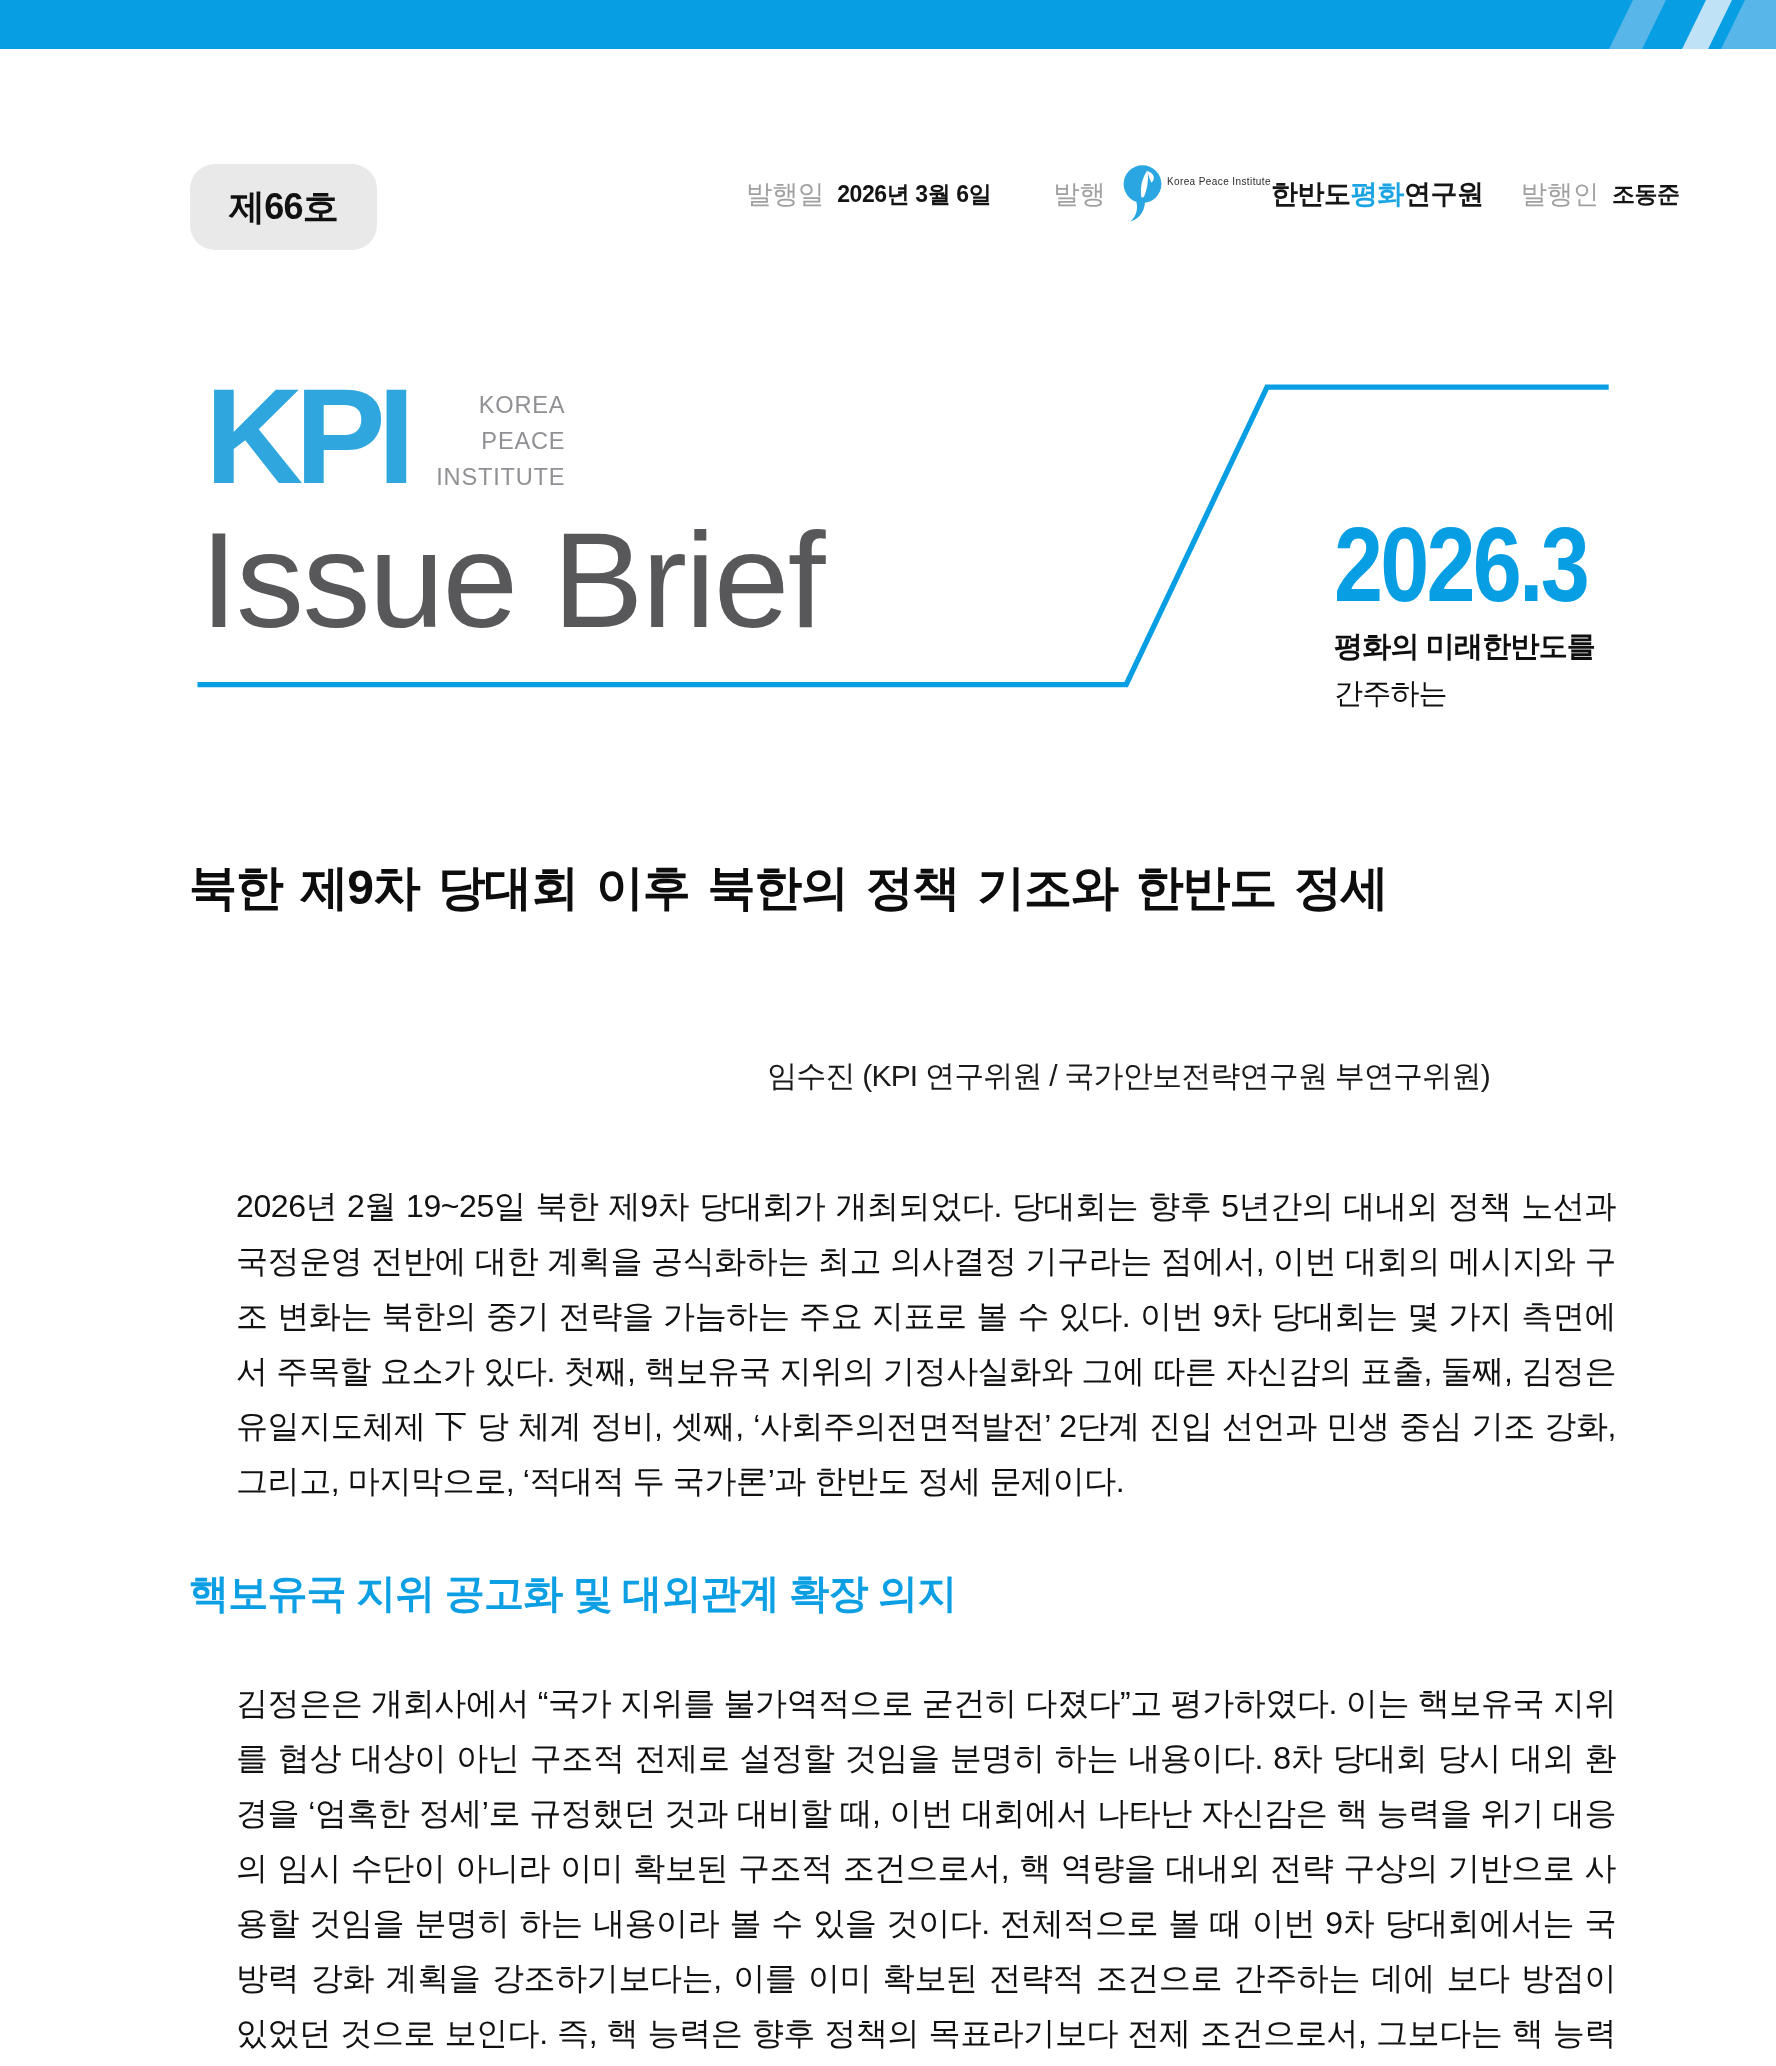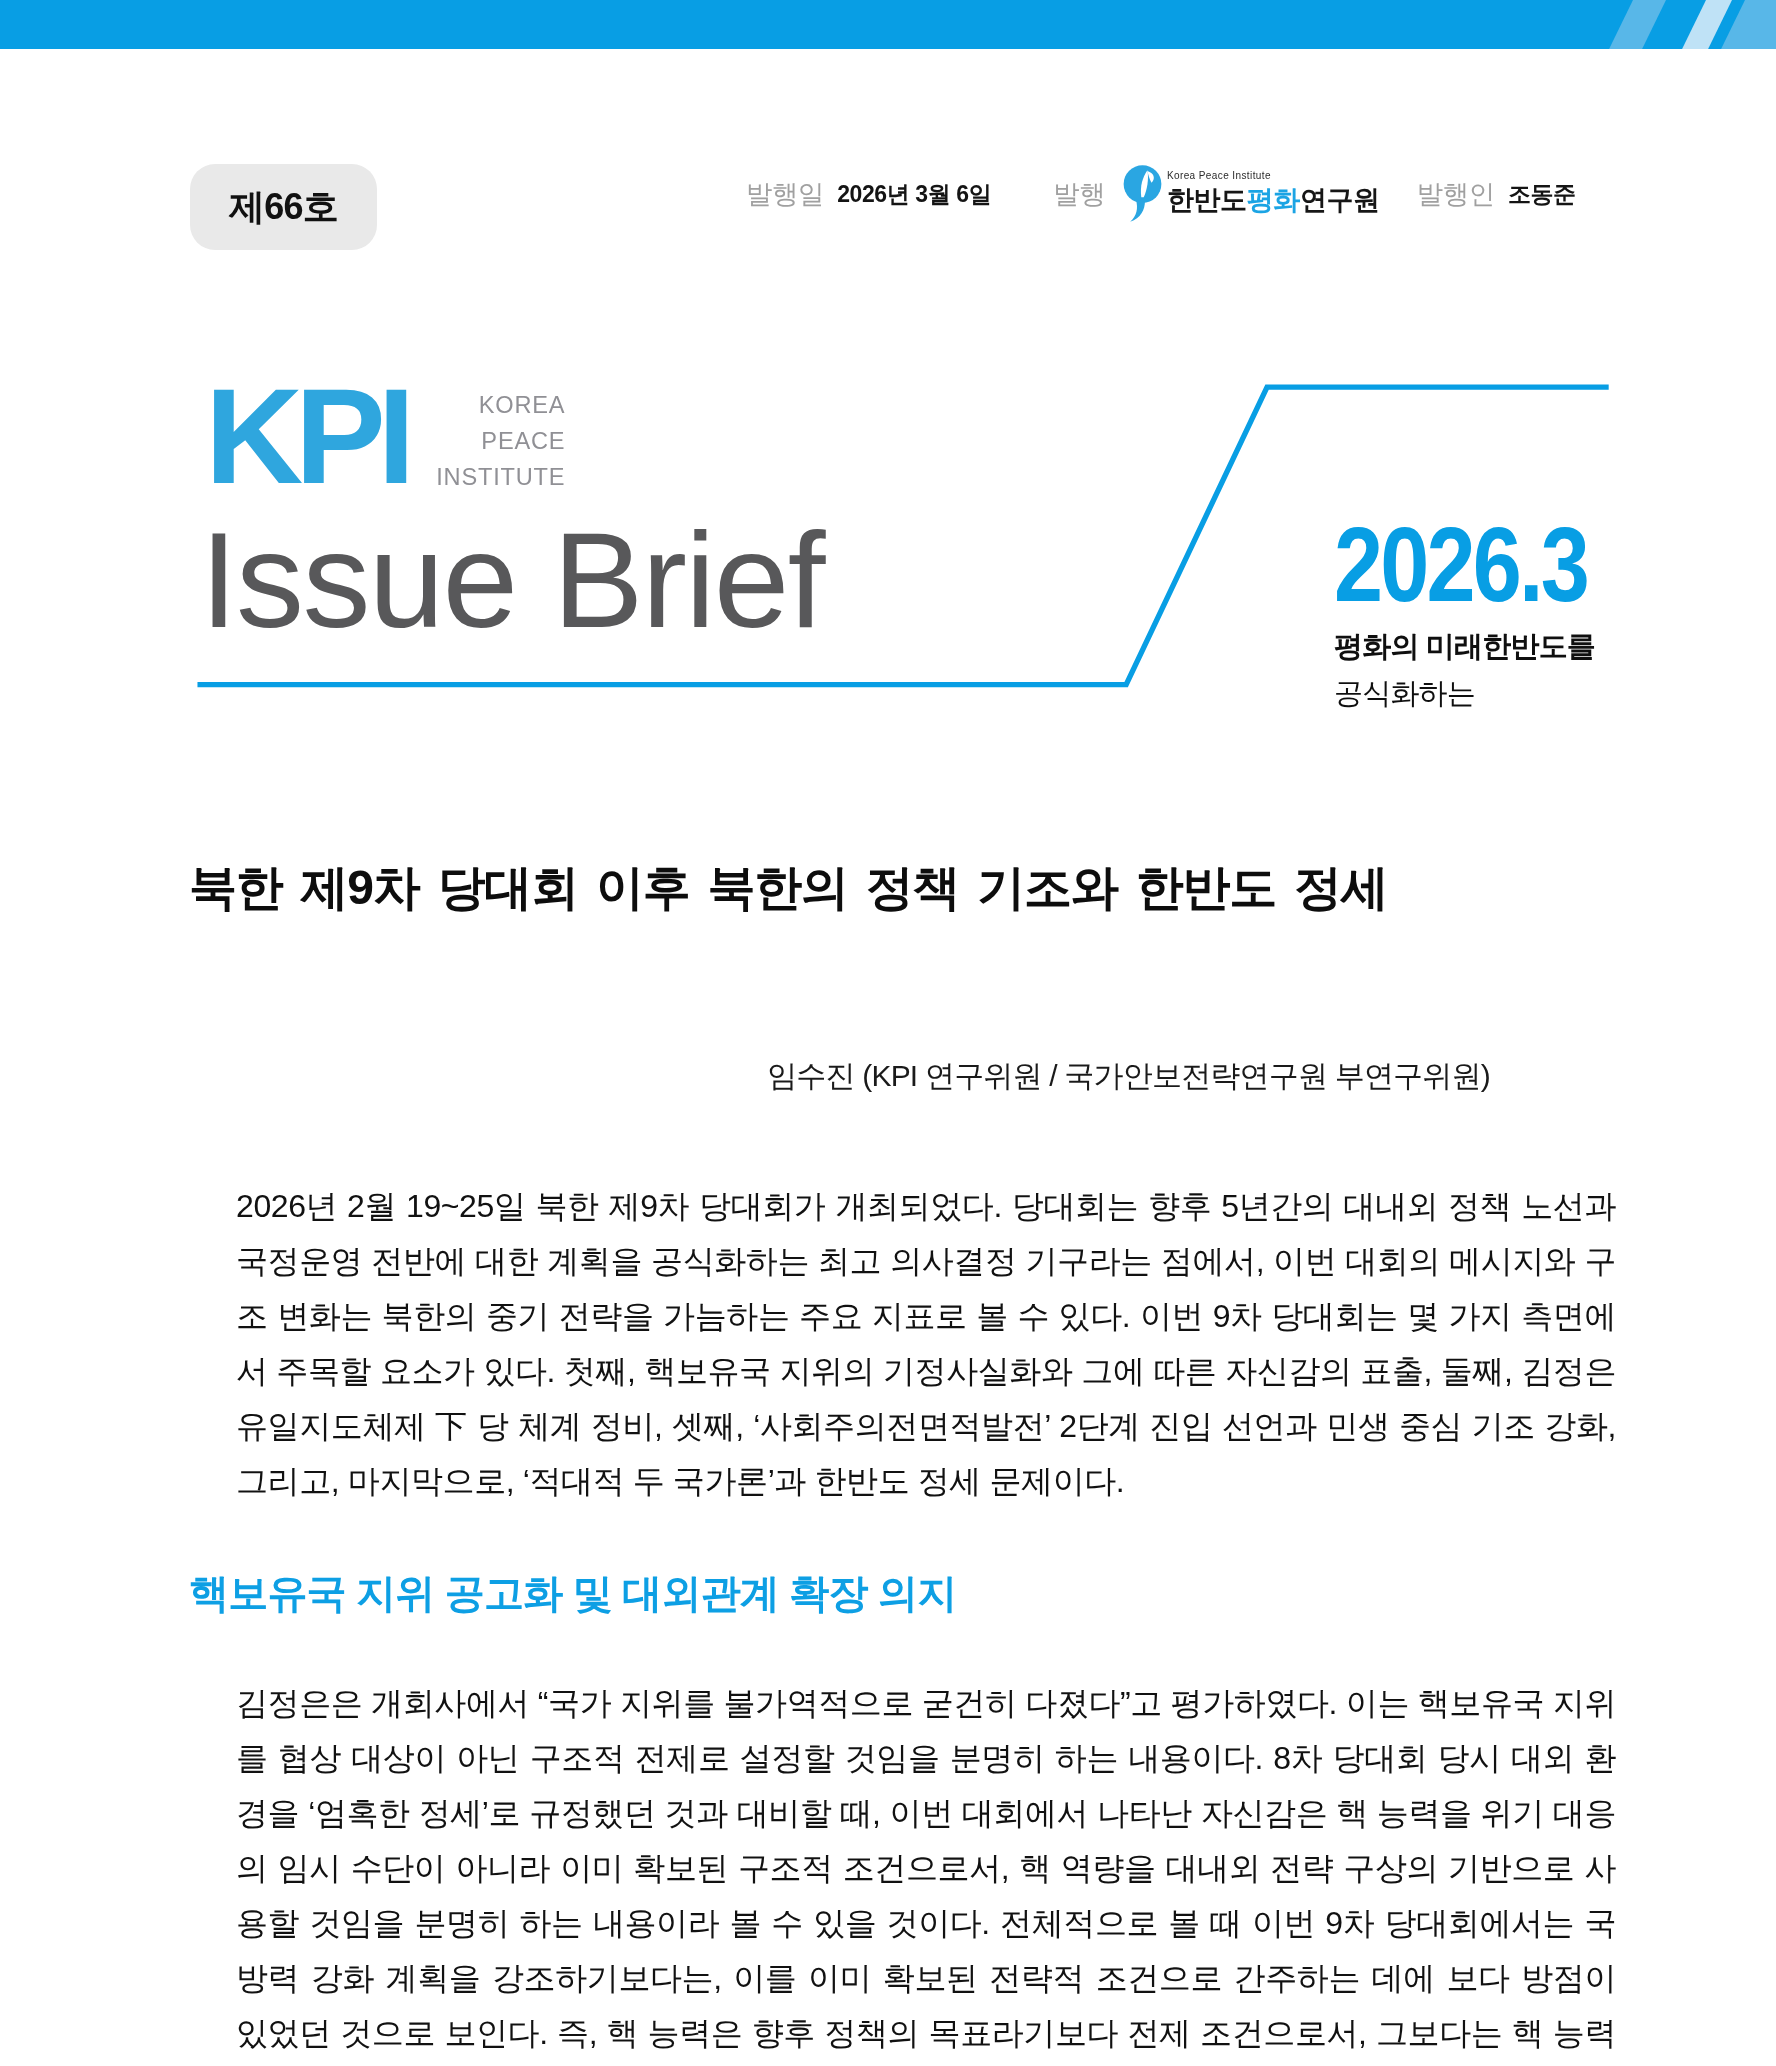--- a/index.html
+++ b/index.html
@@ -28,21 +28,21 @@
   }
   .pub-info{
     position:absolute;left:746px;top:161px;height:66px;
     display:flex;align-items:center;white-space:nowrap;
   }
   .pub-label{font-size:26.4px;font-weight:400;color:#a0a0a0;letter-spacing:-0.4px;}
   .pub-value{font-size:23px;font-weight:700;color:#141414;margin-left:13.2px;letter-spacing:-0.4px;}
   .pub-gap{width:62px;flex:none;}
   .pub-gap.small{width:37px;}
   .org-symbol{flex:none;margin:0 4.1px 0 16.5px;}
-  .org-name{display:flex;flex-direction:column;justify-content:center;}
+  .org-name{display:flex;flex-direction:row;justify-content:center;}
   .org-name-en{font-size:10px;color:#2b2b2b;letter-spacing:0.4px;margin-bottom:1.7px;}
   .org-name-kr{font-size:27px;font-weight:600;color:#161616;letter-spacing:-0.4px;}
   .org-name-kr .accent{color:#1ba4e4;}
   
   .kpi-block{position:absolute;left:205px;top:374px;display:flex;text-align:right;}
   .kpi-letters{
     font-size:136px;line-height:124px;font-weight:700;color:#2fa6de;letter-spacing:-0.06em;
   }
   .kpi-org{margin-left:29px;margin-top:13.2px;}
   .kpi-org .org-line{font-size:23.6px;line-height:36px;font-weight:400;color:#909095;letter-spacing:0.8px;}
@@ -126,21 +126,21 @@
 
   <div class="series-title">Issue Brief</div>
 
   <svg class="deco-svg" width="1776" height="2509" viewBox="0 0 4299 6071">
     <polyline points="478,1656 2726,1656 3067,936 3894,936" fill="none" stroke="#089ee4" stroke-width="13"></polyline>
   </svg>
 
   <div class="issue-month-block">
     <div class="issue-month">2026.3</div>
     <div class="slogan1">평화의 미래한반도를</div>
-    <div class="slogan2">공식화하는</div>
+    <div class="slogan2">간주하는</div>
   </div>
 
   <h1 class="article-title">북한 제9차 당대회 이후 북한의 정책 기조와 한반도 정세</h1>
 
   <div class="author-line">임수진 (KPI 연구위원 / 국가안보전략연구원 부연구위원)</div>
 
   <div class="body-copy">
     <p>2026년 2월 19~25일 북한 제9차 당대회가 개최되었다. 당대회는 향후 5년간의 대내외 정책 노선과 국정운영 전반에 대한 계획을 공식화하는 최고 의사결정 기구라는 점에서, 이번 대회의 메시지와 구조 변화는 북한의 중기 전략을 가늠하는 주요 지표로 볼 수 있다. 이번 9차 당대회는 몇 가지 측면에서 주목할 요소가 있다. 첫째, 핵보유국 지위의 기정사실화와 그에 따른 자신감의 표출, 둘째, 김정은 유일지도체제 下 당 체계 정비, 셋째, ‘사회주의전면적발전’ 2단계 진입 선언과 민생 중심 기조 강화, 그리고, 마지막으로, ‘적대적 두 국가론’과 한반도 정세 문제이다.</p>
     <h2 class="section-heading">핵보유국 지위 공고화 및 대외관계 확장 의지</h2>
     <p>김정은은 개회사에서 “국가 지위를 불가역적으로 굳건히 다졌다”고 평가하였다. 이는 핵보유국 지위를 협상 대상이 아닌 구조적 전제로 설정할 것임을 분명히 하는 내용이다. 8차 당대회 당시 대외 환경을 ‘엄혹한 정세’로 규정했던 것과 대비할 때, 이번 대회에서 나타난 자신감은 핵 능력을 위기 대응의 임시 수단이 아니라 이미 확보된 구조적 조건으로서, 핵 역량을 대내외 전략 구상의 기반으로 사용할 것임을 분명히 하는 내용이라 볼 수 있을 것이다. 전체적으로 볼 때 이번 9차 당대회에서는 국방력 강화 계획을 강조하기보다는, 이를 이미 확보된 전략적 조건으로 간주하는 데에 보다 방점이 있었던 것으로 보인다. 즉, 핵 능력은 향후 정책의 목표라기보다 전제 조건으로서, 그보다는 핵 능력의 기반 위에서 경제 회복과 민생 개선 과제를 중점 의제로 설정한 것으로 보인다.</p>

